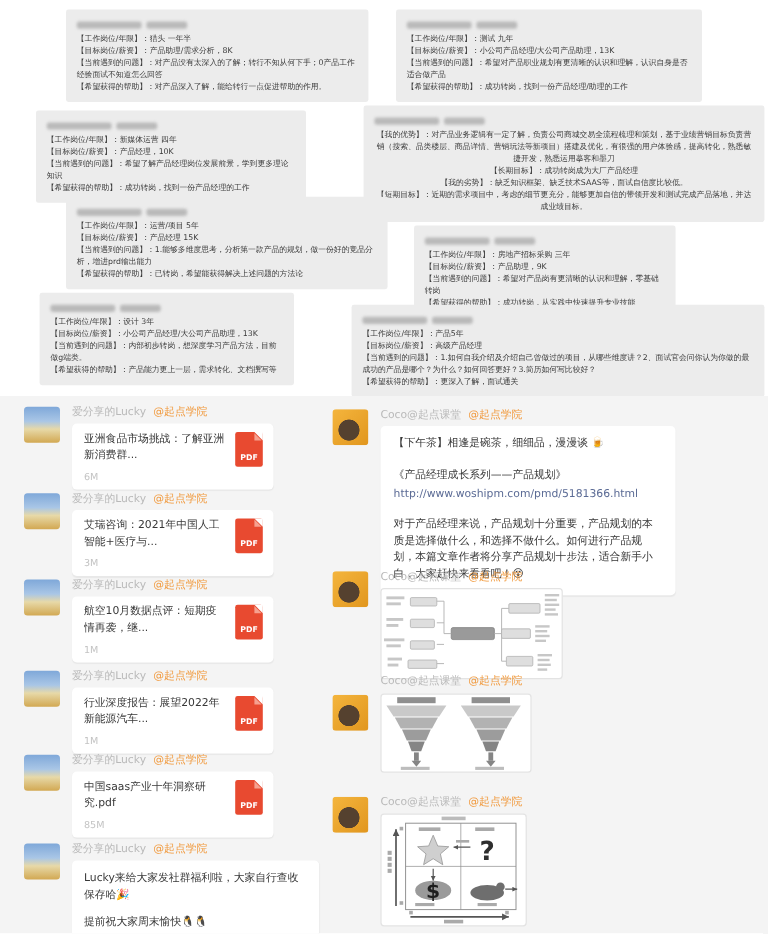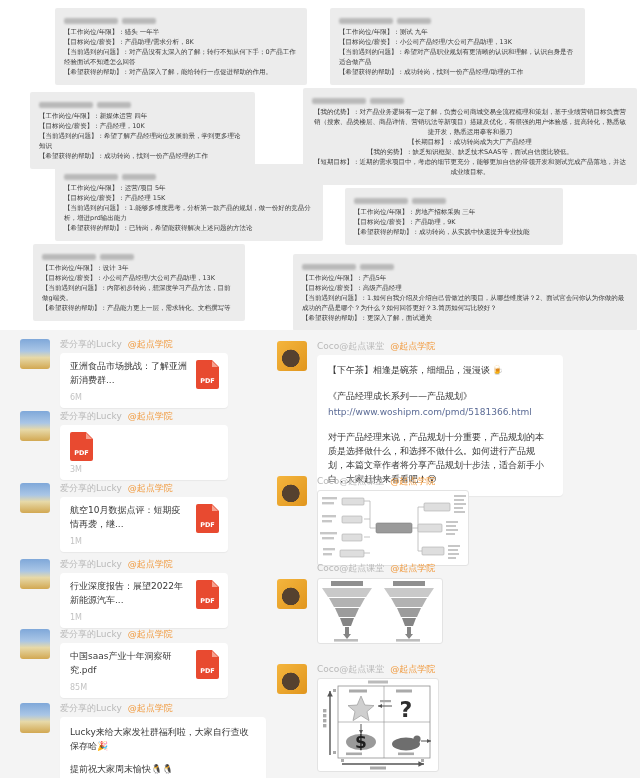--- a/index.html
+++ b/index.html
@@ -115,20 +115,21 @@
       <div class="card-line">【希望获得的帮助】：已转岗，希望能获得解决上述问题的方法论</div>
     </div>
 
     <div class="card" style="left:345px;top:188px;width:218px;">
       <div class="redacted-row">
           <span class="blur-seg w1"></span>
           <span class="blur-seg w2"></span>
         </div>
       <div class="card-line">【工作岗位/年限】：房地产招标采购 三年</div>
       <div class="card-line">【目标岗位/薪资】：产品助理，9K</div>
+      <div class="card-line">【当前遇到的问题】：希望对产品岗有更清晰的认识和理解，零基础转岗</div>
       <div class="card-line">【希望获得的帮助】：成功转岗，从实践中快速提升专业技能</div>
     </div>
 
     <div class="card" style="left:33px;top:244px;width:212px;">
       <div class="redacted-row">
           <span class="blur-seg w1"></span>
           <span class="blur-seg w2"></span>
         </div>
       <div class="card-line">【工作岗位/年限】：设计 3年</div>
       <div class="card-line">【目标岗位/薪资】：小公司产品经理/大公司产品助理，13K</div>
@@ -169,20 +170,21 @@
     </div>
 
     <div class="msg" style="left:20px;top:80px;">
       <div class="avatar lucky"></div>
       <div class="msg-content">
         <div class="sender-row">
           <span>爱分享的Lucky</span><span class="sender-tag">@起点学院</span>
         </div>
         <div class="file-bubble">
           <div class="file-row">
+            <div class="file-title">艾瑞咨询：2021年中国人工智能+医疗与...</div>
             <div class="pdf-icon">
                 <span>PDF</span>
               </div>
           </div>
           <div class="file-size">3M</div>
         </div>
       </div>
     </div>
 
     <div class="msg" style="left:20px;top:152px;">

